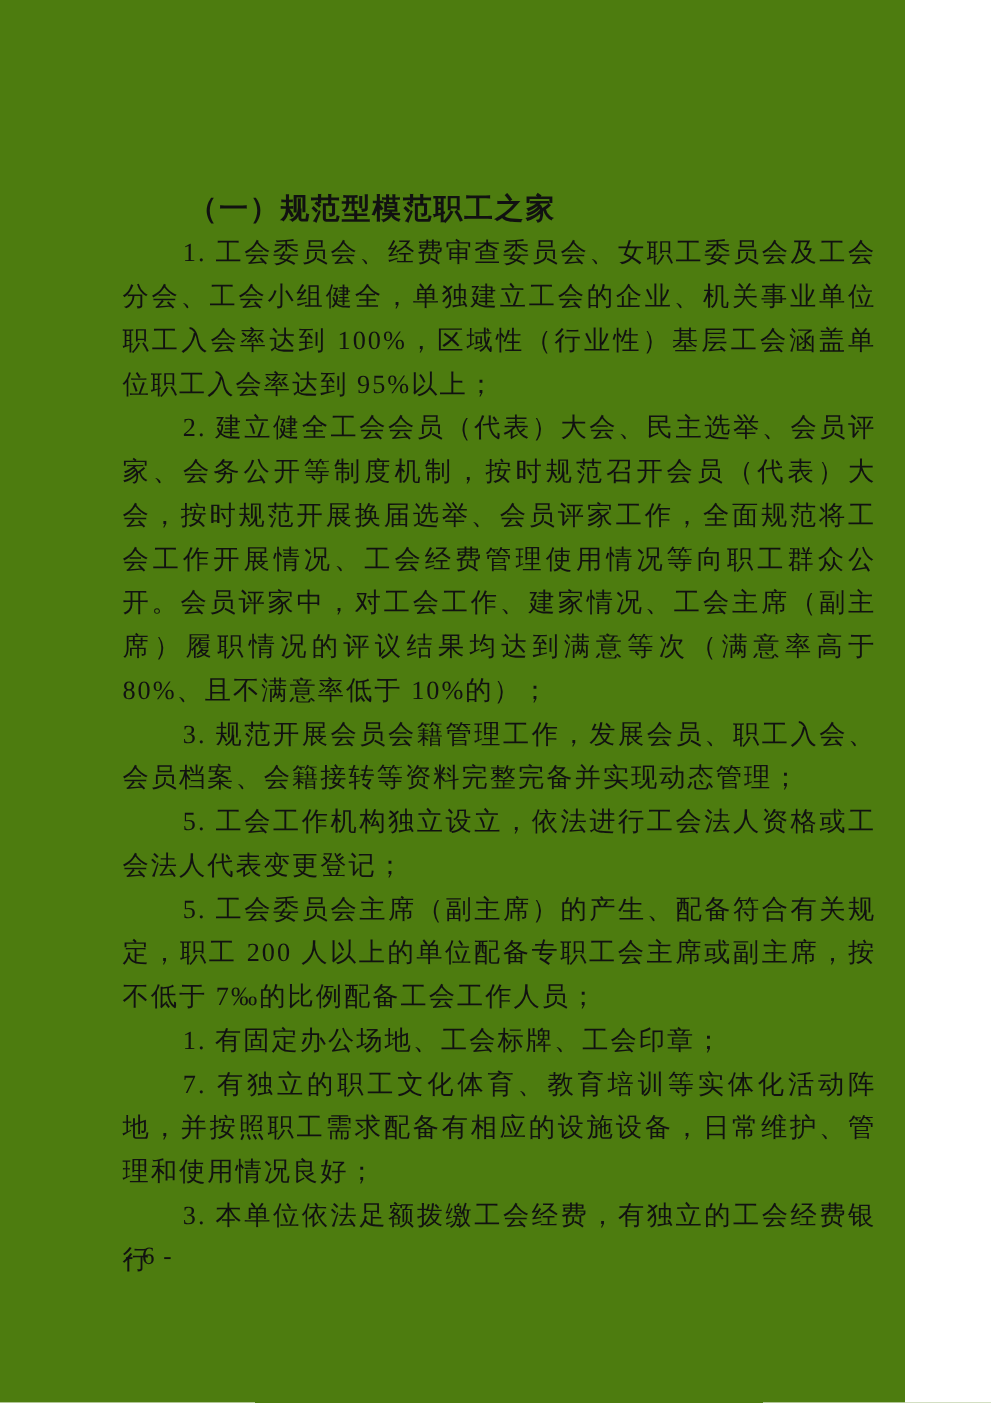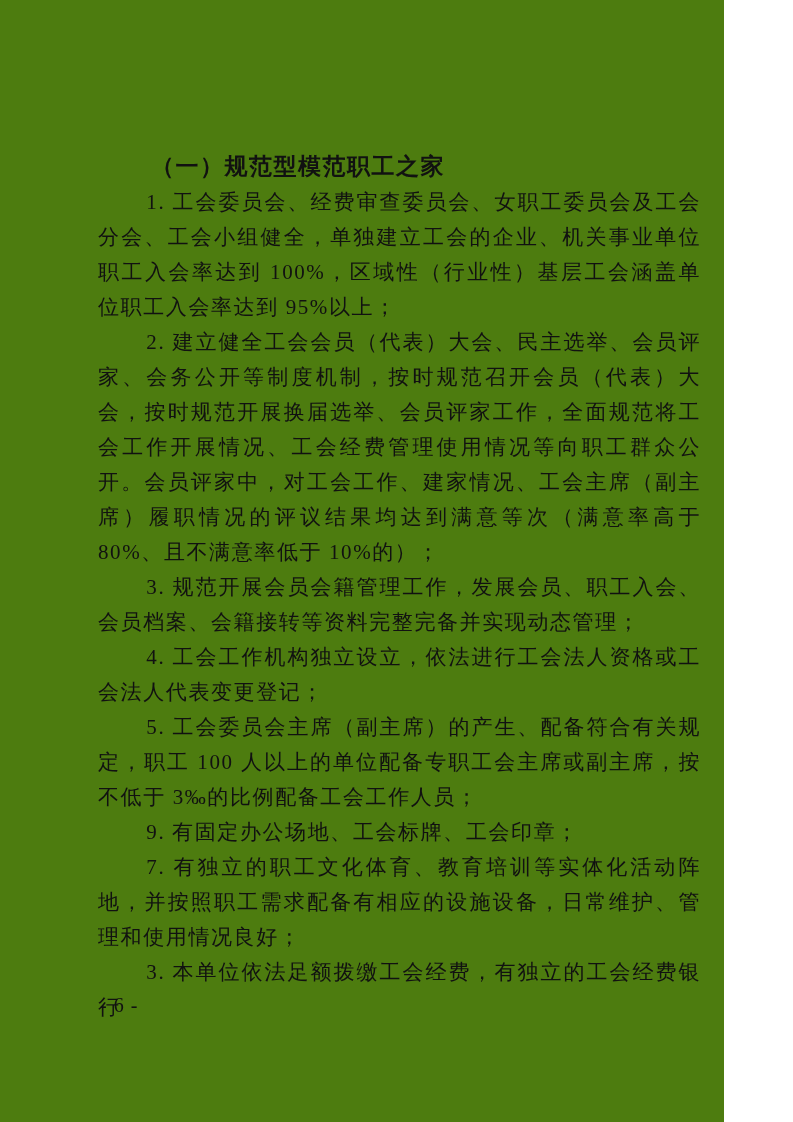--- a/index.html
+++ b/index.html
@@ -52,20 +52,20 @@
 </style>
 </head>
 <body>
 
 <div class="page">
   <div class="content">
     <h2 class="heading">（一）规范型模范职工之家</h2>
     <p class="para">1. 工会委员会、经费审查委员会、女职工委员会及工会分会、工会小组健全，单独建立工会的企业、机关事业单位职工入会率达到 100%，区域性（行业性）基层工会涵盖单位职工入会率达到 95%以上；</p>
     <p class="para">2. 建立健全工会会员（代表）大会、民主选举、会员评家、会务公开等制度机制，按时规范召开会员（代表）大会，按时规范开展换届选举、会员评家工作，全面规范将工会工作开展情况、工会经费管理使用情况等向职工群众公开。会员评家中，对工会工作、建家情况、工会主席（副主席）履职情况的评议结果均达到满意等次（满意率高于 80%、且不满意率低于 10%的）；</p>
     <p class="para">3. 规范开展会员会籍管理工作，发展会员、职工入会、会员档案、会籍接转等资料完整完备并实现动态管理；</p>
-    <p class="para">4. 工会工作机构独立设立，依法进行工会法人资格或工会法人代表变更登记；</p>
-    <p class="para">5. 工会委员会主席（副主席）的产生、配备符合有关规定，职工 100 人以上的单位配备专职工会主席或副主席，按不低于 3‰的比例配备工会工作人员；</p>
-    <p class="para">9. 有固定办公场地、工会标牌、工会印章；</p>
+    <p class="para">5. 工会工作机构独立设立，依法进行工会法人资格或工会法人代表变更登记；</p>
+    <p class="para">5. 工会委员会主席（副主席）的产生、配备符合有关规定，职工 200 人以上的单位配备专职工会主席或副主席，按不低于 7‰的比例配备工会工作人员；</p>
+    <p class="para">1. 有固定办公场地、工会标牌、工会印章；</p>
     <p class="para">7. 有独立的职工文化体育、教育培训等实体化活动阵地，并按照职工需求配备有相应的设施设备，日常维护、管理和使用情况良好；</p>
     <p class="para">3. 本单位依法足额拨缴工会经费，有独立的工会经费银行</p>
   </div>
   <div class="page-number">- 6 -</div>
 </div>
 
 </body></html>

